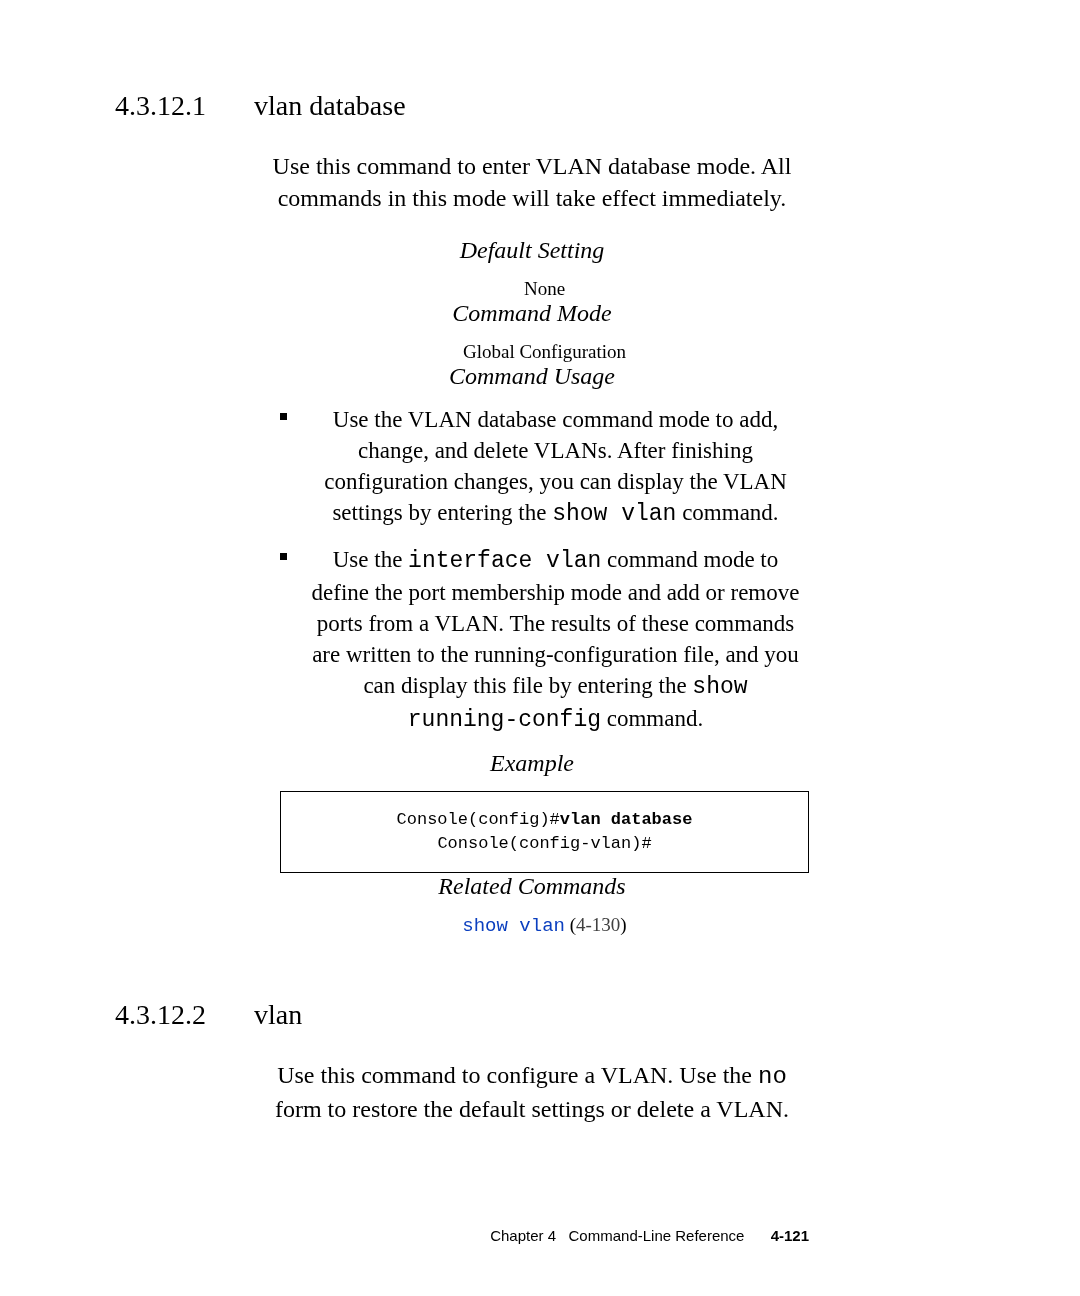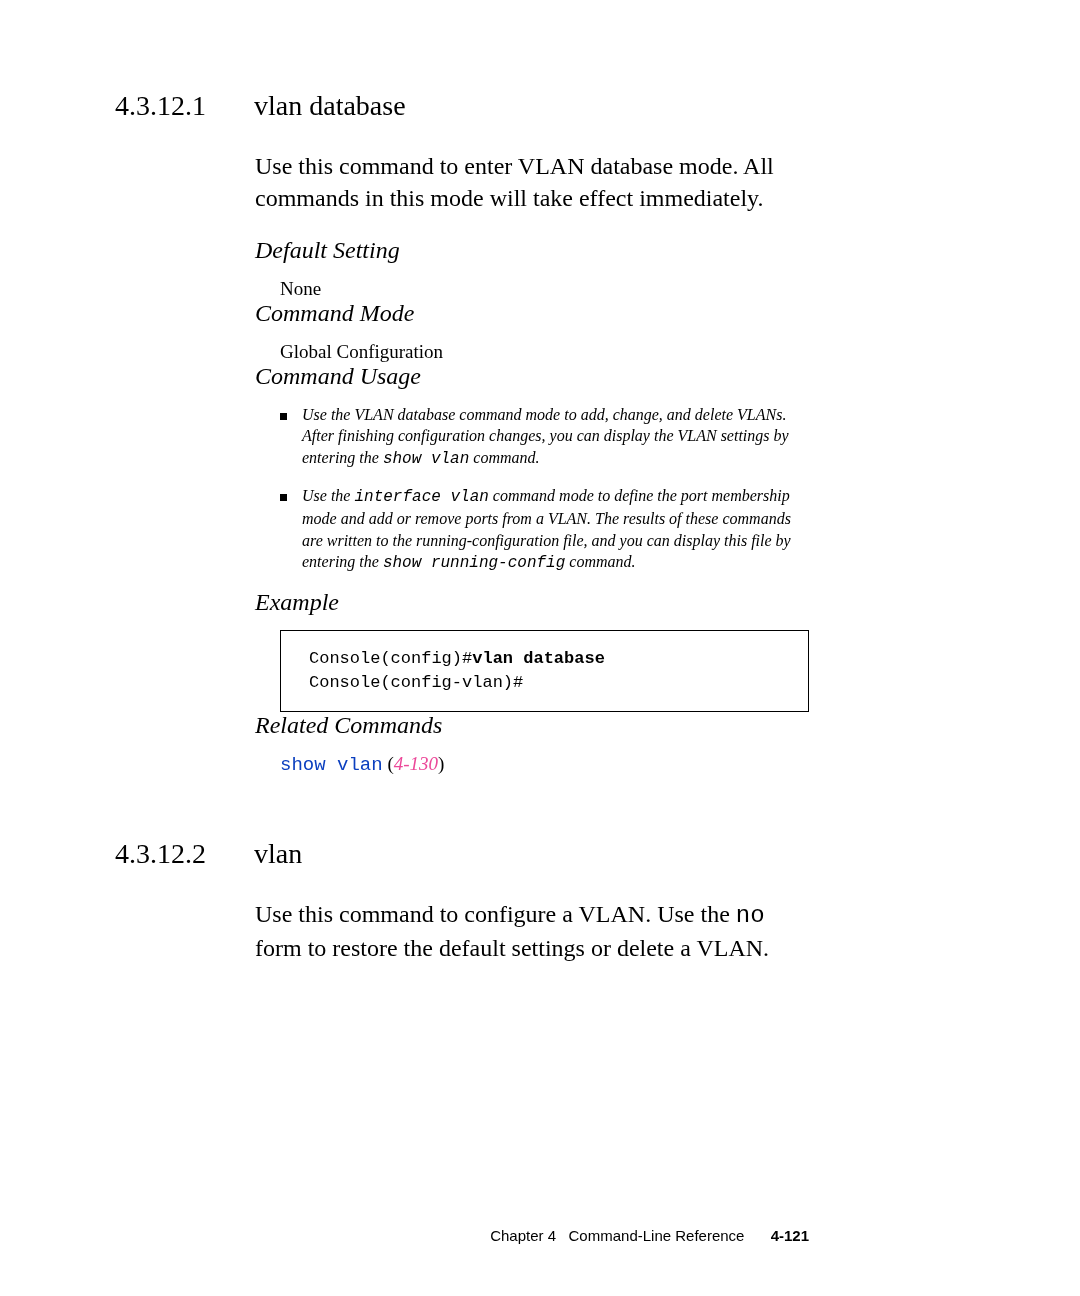--- a/index.html
+++ b/index.html
@@ -9,20 +9,21 @@
     font-family: "Palatino Linotype", Palatino, "Book Antiqua", Georgia, serif;
     color: #000;
     width: 1080px;
   }
   .page {
     width: 924px;
     height: 1296px;
     position: relative;
     box-sizing: border-box;
     padding: 90px 115px 0 115px;
+    text-align: center;
   }
   .section-heading {
     display: flex;
     align-items: baseline;
     font-size: 28px;
     margin-bottom: 28px;
     gap: 48px;
     font-weight: 400;
   }
   .section-heading-2 {
@@ -48,24 +49,23 @@
     font-size: 19px;
   }
   ul.bullets {
     list-style: none;
     padding: 0;
     margin: 0 0 0 165px;
   }
   ul.bullets li {
     position: relative;
     padding-left: 22px;
-    font-size: 16px;
+    font-size: 23px;
     line-height: 1.35;
     margin-bottom: 14px;
-    font-style: italic;
   }
   ul.bullets li::before {
     content: "";
     position: absolute;
     left: 0;
     top: 9px;
     width: 7px;
     height: 7px;
     background: #000;
   }
@@ -84,23 +84,22 @@
   }
   .example-box .bold {
     font-weight: bold;
   }
   .link {
     font-family: "Courier New", Courier, monospace;
     color: #0b3fbf;
     font-size: 19px;
   }
   .pageref {
-    color: #ec4899;
+    color: #404040;
     font-size: 19px;
-    font-style: italic;
   }
   .footer {
     position: absolute;
     bottom: 52px;
     right: 115px;
     font-size: 15px;
     font-family: Helvetica, Arial, sans-serif;
   }
   .footer .pnum {
     font-weight: bold;

